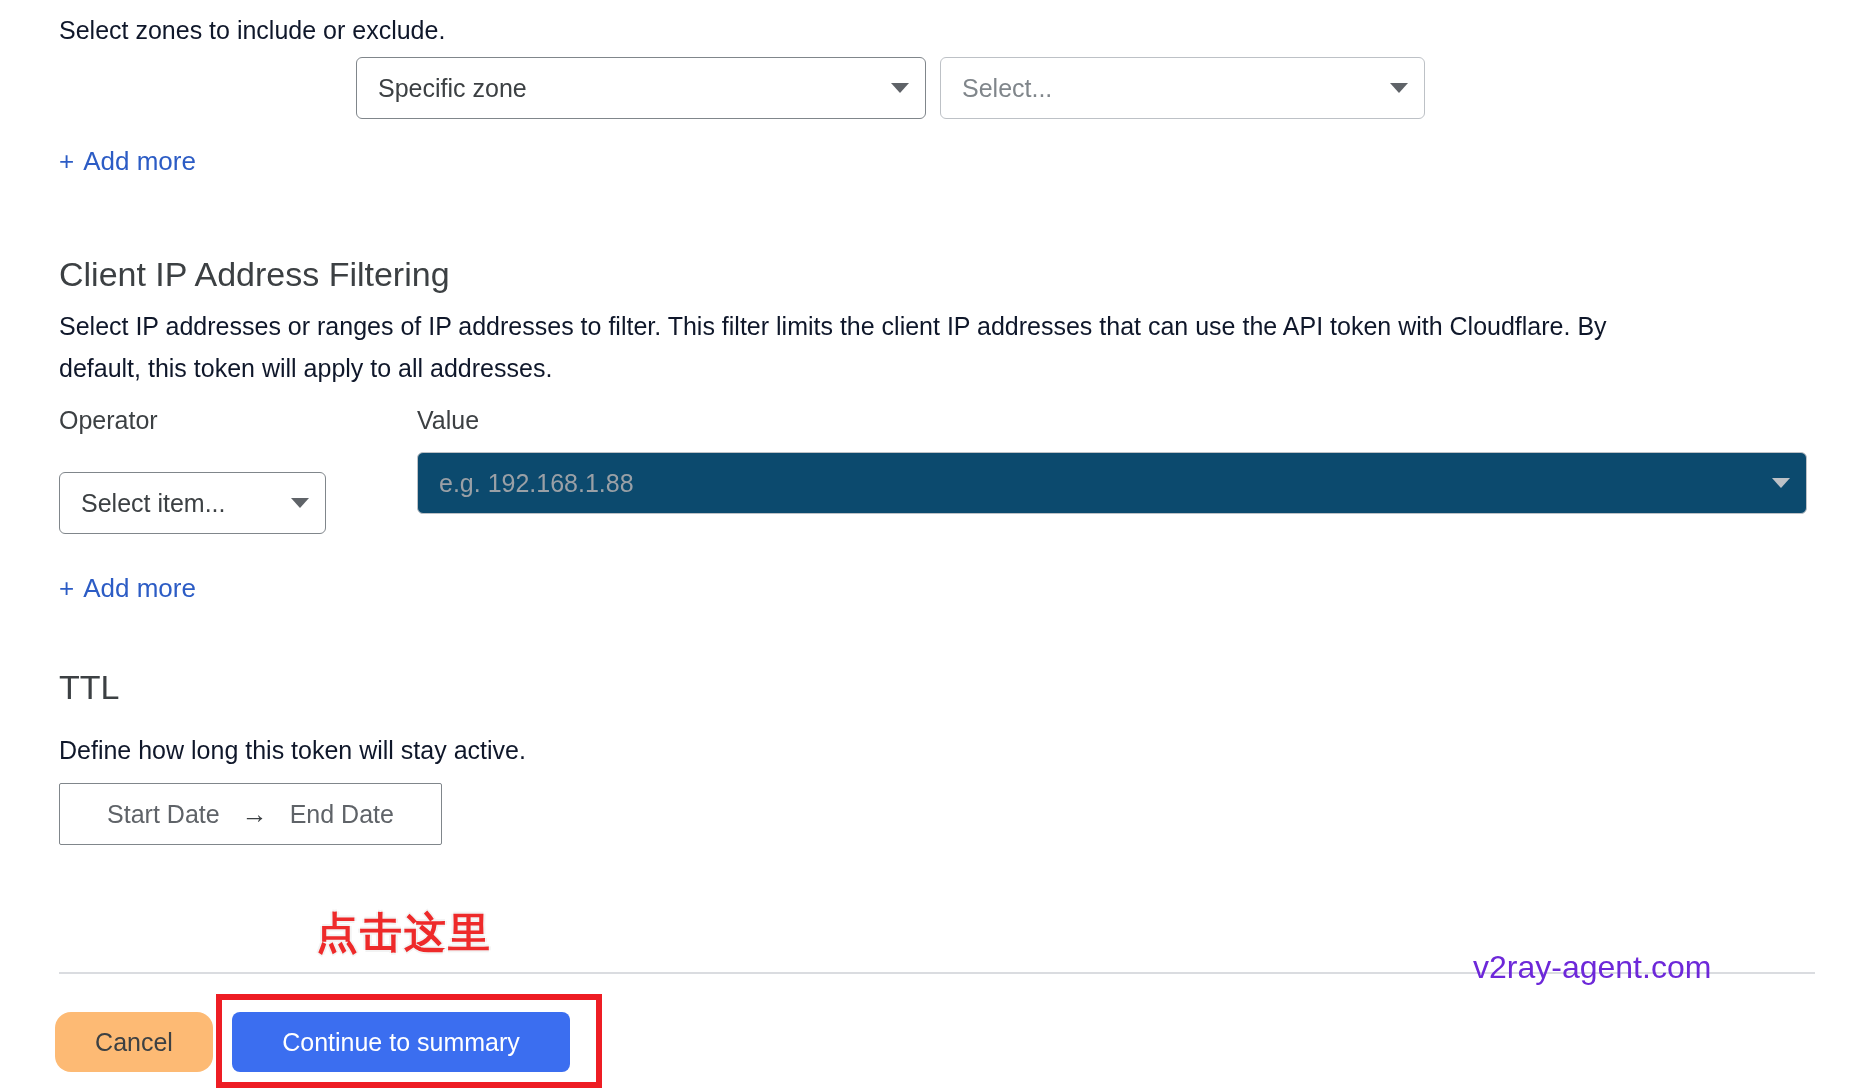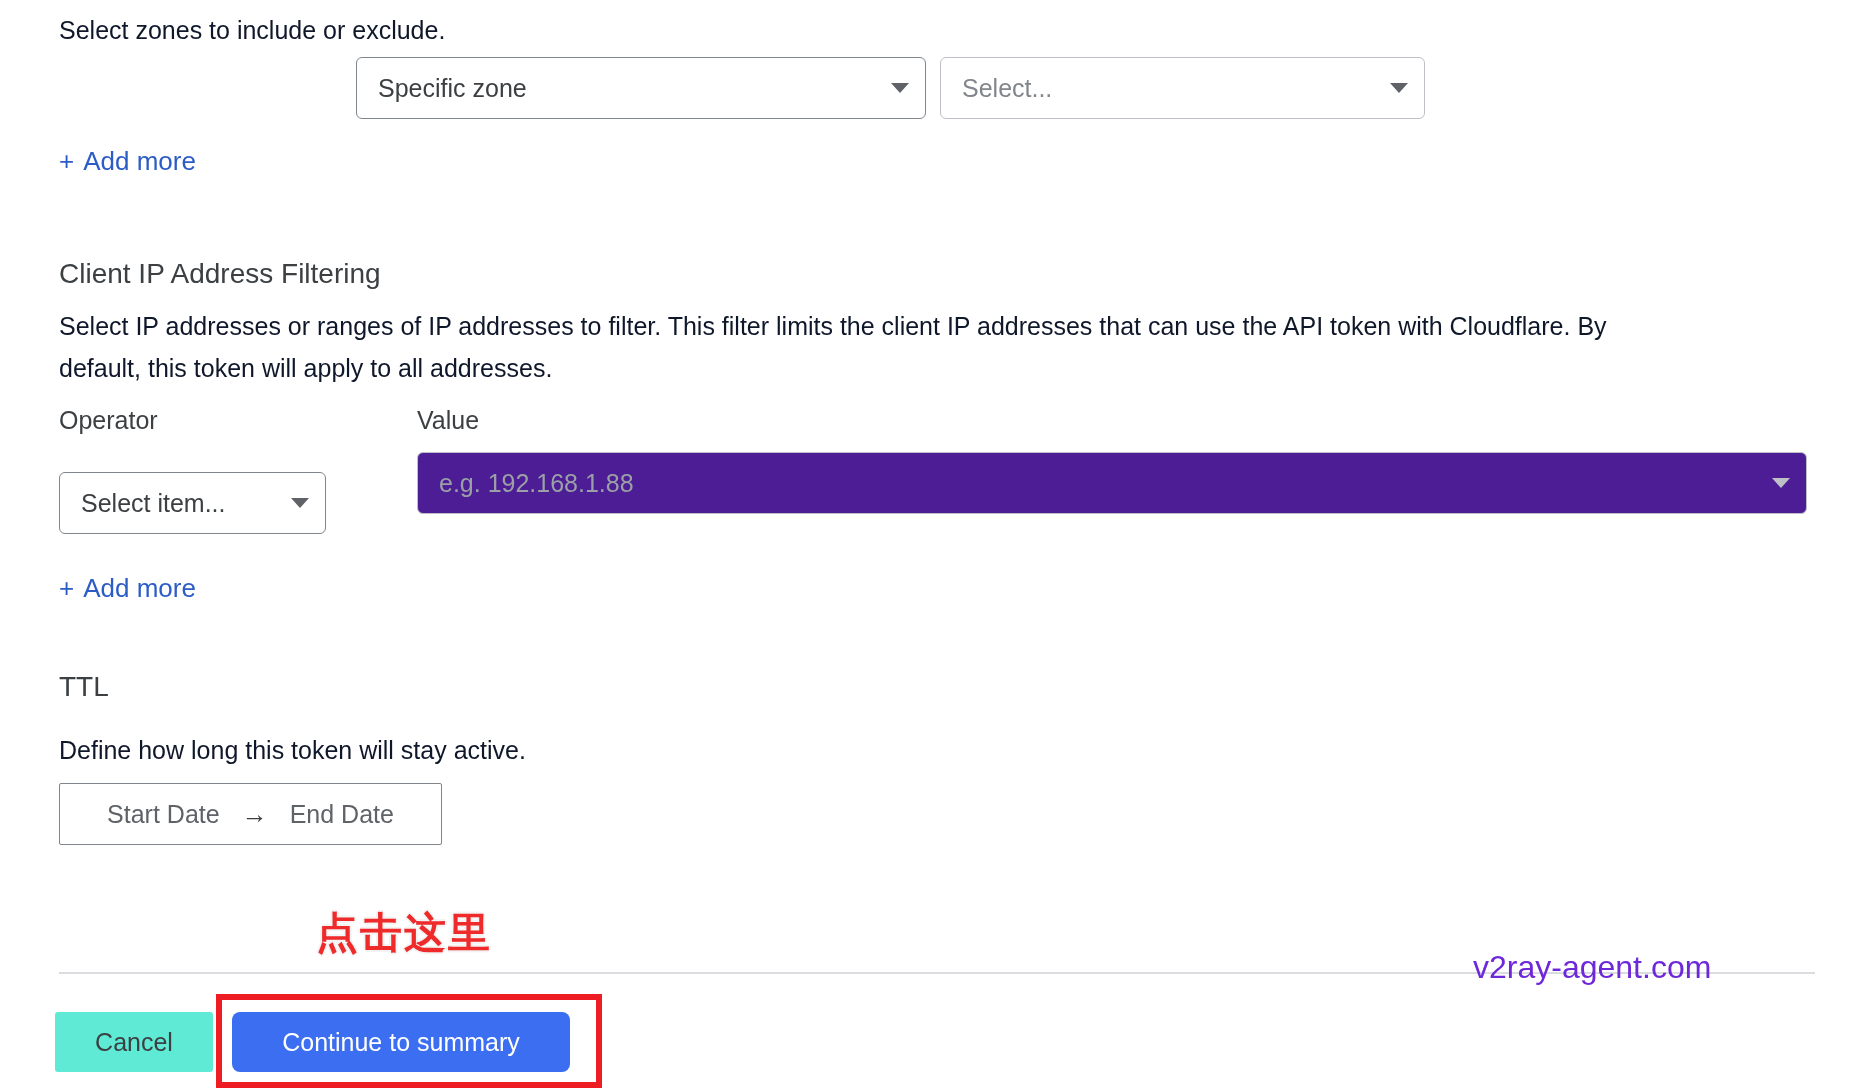--- a/index.html
+++ b/index.html
@@ -23,21 +23,21 @@
   }
 
   
   .body-text {
     font-size: 25px;
     line-height: 42px;
     color: #0f172a;
     font-weight: 400;
   }
   .section-title {
-    font-size: 28px;
+    font-size: 34px;
     line-height: 38px;
     color: #3c4043;
     font-weight: 400;
   }
   .field-label {
     font-size: 25px;
     line-height: 30px;
     color: #3c4043;
     font-weight: 400;
   }
@@ -143,21 +143,21 @@
 
   #ip-value-input {
     position: absolute;
     left: 417px;
     top: 452px;
     width: 1390px;
     height: 62px;
     box-sizing: border-box;
     border: 1px solid #bdc1c6;
     border-radius: 6px;
-    background: #4c1d95;
+    background: #0c4a6e;
     display: flex;
     align-items: center;
     padding: 0 16px 0 21px;
     font-size: 25px;
     color: #9aa0a6;
     cursor: text;
   }
   #ip-value-input .sel-text { flex: 1 1 auto; color: #9aa0a6; }
 
   
@@ -202,23 +202,23 @@
     background: #dadce0;
   }
 
   #cancel-button {
     position: absolute;
     left: 55px;
     top: 1012px;
     width: 158px;
     height: 60px;
     box-sizing: border-box;
-    background: #5eead4;
+    background: #fdba74;
     border: none;
-    border-radius: 3px;
+    border-radius: 16px;
     font-family: "Liberation Sans", sans-serif;
     font-size: 25px;
     color: #3c4043;
     cursor: pointer;
   }
 
   #continue-button {
     position: absolute;
     left: 232px;
     top: 1012px;

